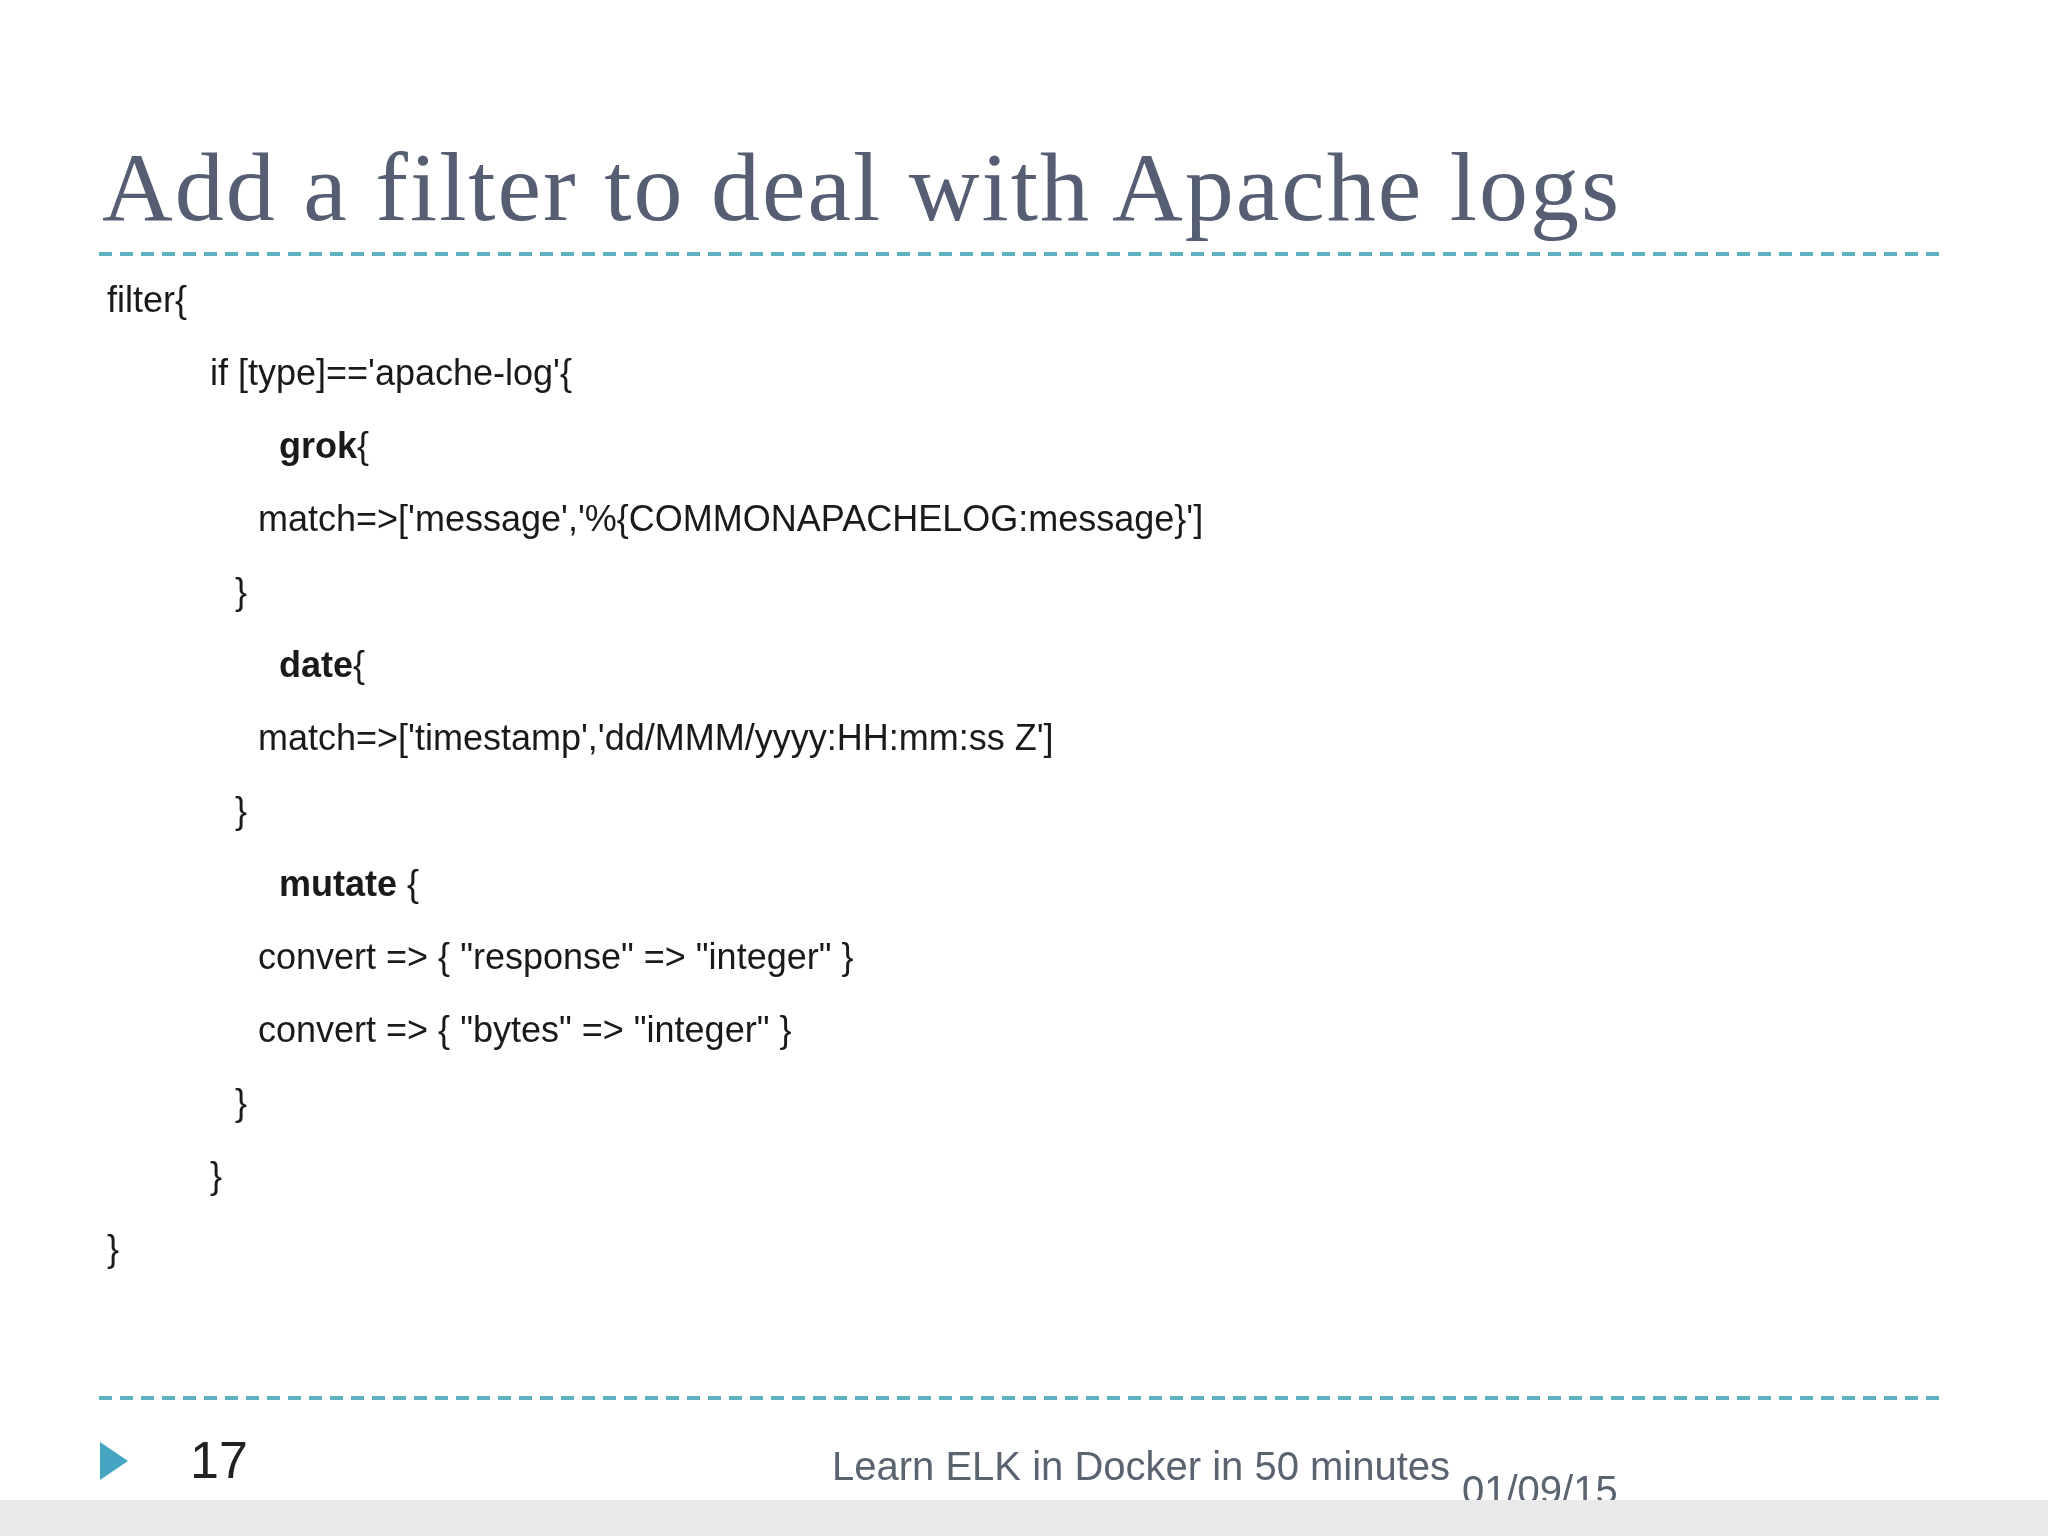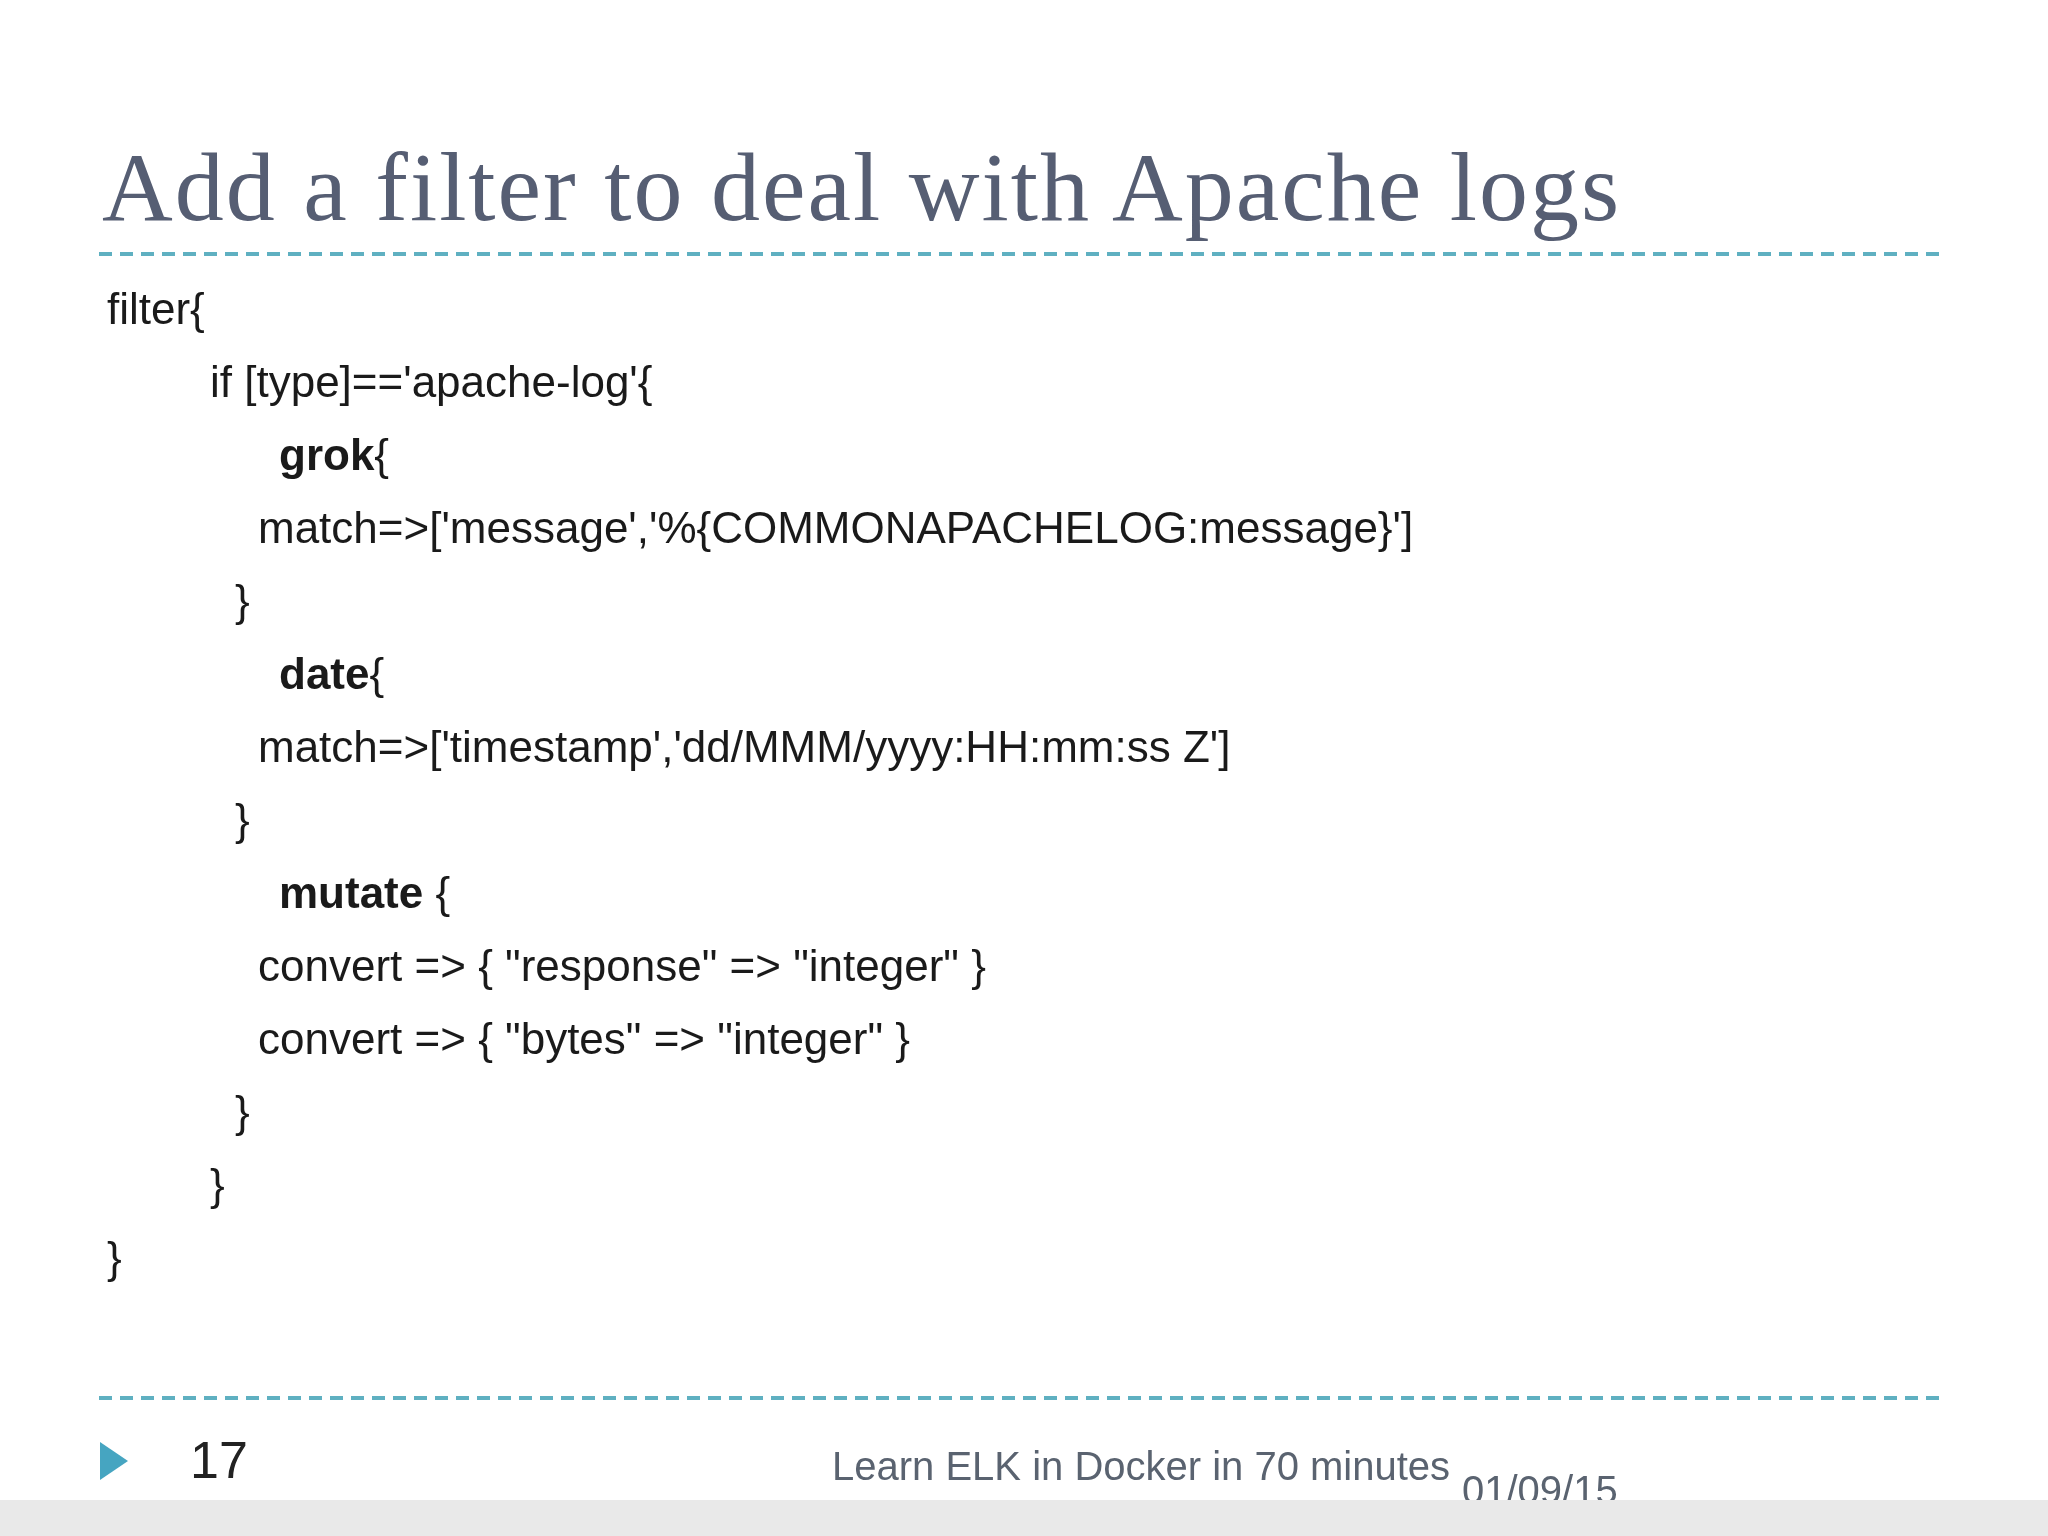--- a/index.html
+++ b/index.html
@@ -26,22 +26,22 @@
     font-weight:400;font-size:98px;line-height:1;letter-spacing:2px;
     color:var(--title);white-space:nowrap;
   }
   .rule{
     position:absolute;left:99px;width:1846px;height:4px;
     background:repeating-linear-gradient(90deg,var(--accent) 0 13px,transparent 13px 21px);
   }
   .rule.top{top:252px;}
   .rule.bottom{top:1396px;}
   .code{
-    position:absolute;left:107px;top:272px;
-    font-size:44px;line-height:73px;color:var(--code);
+    position:absolute;left:107px;top:263px;
+    font-size:36px;line-height:73px;color:var(--code);
     white-space:pre;
   }
   .code-line{white-space:pre;}
   .code-line .b{font-weight:bold;margin-left:44px;}
   .tri{
     position:absolute;left:100px;top:1442px;
     width:0;height:0;
     border-top:19px solid transparent;
     border-bottom:19px solid transparent;
     border-left:28px solid var(--accent2);
@@ -68,15 +68,15 @@
 <div class="slide">
   <h1 class="title">Add a filter to deal with Apache logs</h1>
   <div class="rule top"></div>
 
   <div class="code" id="code-block"><div class="code-line" style="padding-left: 0px;"><span>filter{</span></div><div class="code-line" style="padding-left: 103px;"><span>if [type]=='apache-log'{</span></div><div class="code-line" style="padding-left: 128px;"><span class="b">grok</span><span>{</span></div><div class="code-line" style="padding-left: 151px;"><span>match=&gt;['message','%{COMMONAPACHELOG:message}']</span></div><div class="code-line" style="padding-left: 128px;"><span>}</span></div><div class="code-line" style="padding-left: 128px;"><span class="b">date</span><span>{</span></div><div class="code-line" style="padding-left: 151px;"><span>match=&gt;['timestamp','dd/MMM/yyyy:HH:mm:ss Z']</span></div><div class="code-line" style="padding-left: 128px;"><span>}</span></div><div class="code-line" style="padding-left: 128px;"><span class="b">mutate</span><span> {</span></div><div class="code-line" style="padding-left: 151px;"><span>convert =&gt; { "response" =&gt; "integer" }</span></div><div class="code-line" style="padding-left: 151px;"><span>convert =&gt; { "bytes" =&gt; "integer" }</span></div><div class="code-line" style="padding-left: 128px;"><span>}</span></div><div class="code-line" style="padding-left: 103px;"><span>}</span></div><div class="code-line" style="padding-left: 0px;"><span>}</span></div></div>
 
   <div class="rule bottom"></div>
 
   <span class="tri"></span>
   <span class="pagenum">17</span>
-  <span class="deck-title">Learn ELK in Docker in 70 minutes</span>
+  <span class="deck-title">Learn ELK in Docker in 50 minutes</span>
   <span class="date">01/09/15</span>
 </div>
 
 </body></html>

